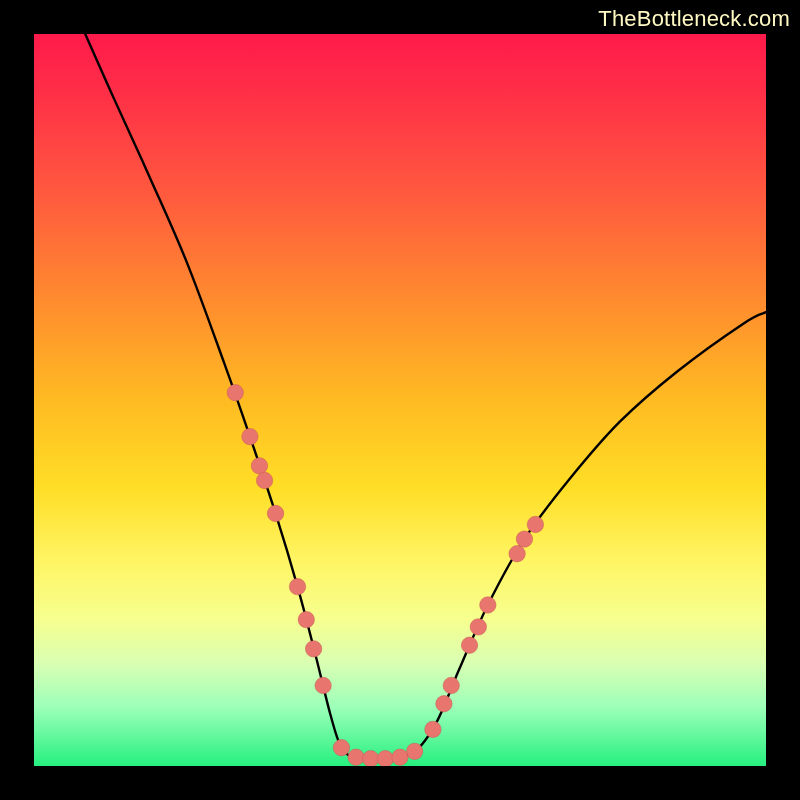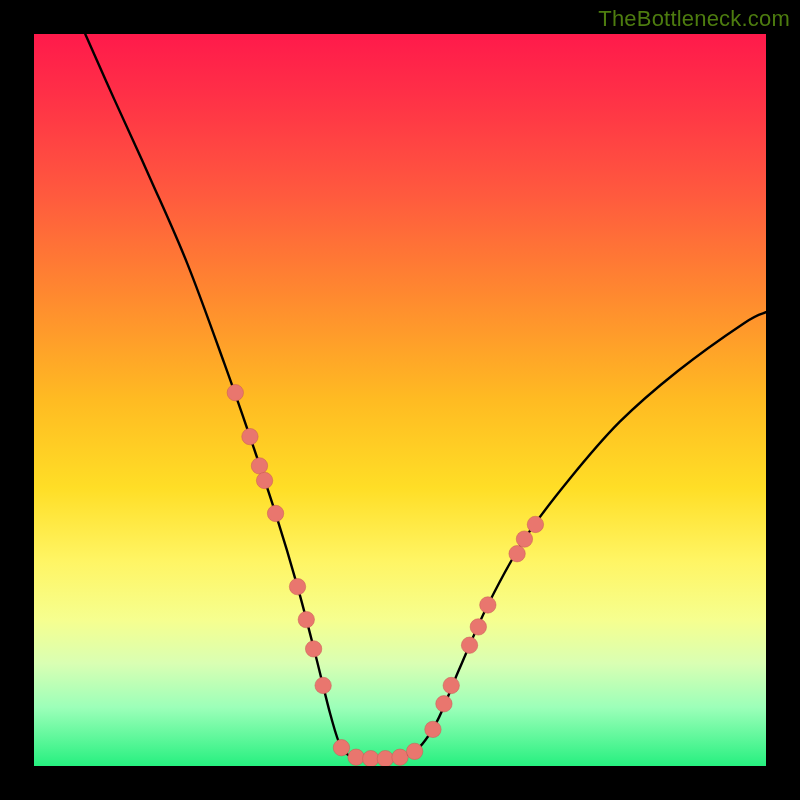--- a/index.html
+++ b/index.html
@@ -14,21 +14,21 @@
   .frame {
     position: relative;
     width: 800px;
     height: 800px;
     background: #000;
   }
   .watermark {
     position: absolute;
     top: 6px;
     right: 10px;
-    color: #4d7c0f;
+    color: #fef9c3;
     font-size: 22px;
     font-weight: 500;
     letter-spacing: 0.2px;
     z-index: 20;
     user-select: none;
   }
   .plot-outer {
     position: absolute;
     left: 34px;
     top: 34px;

